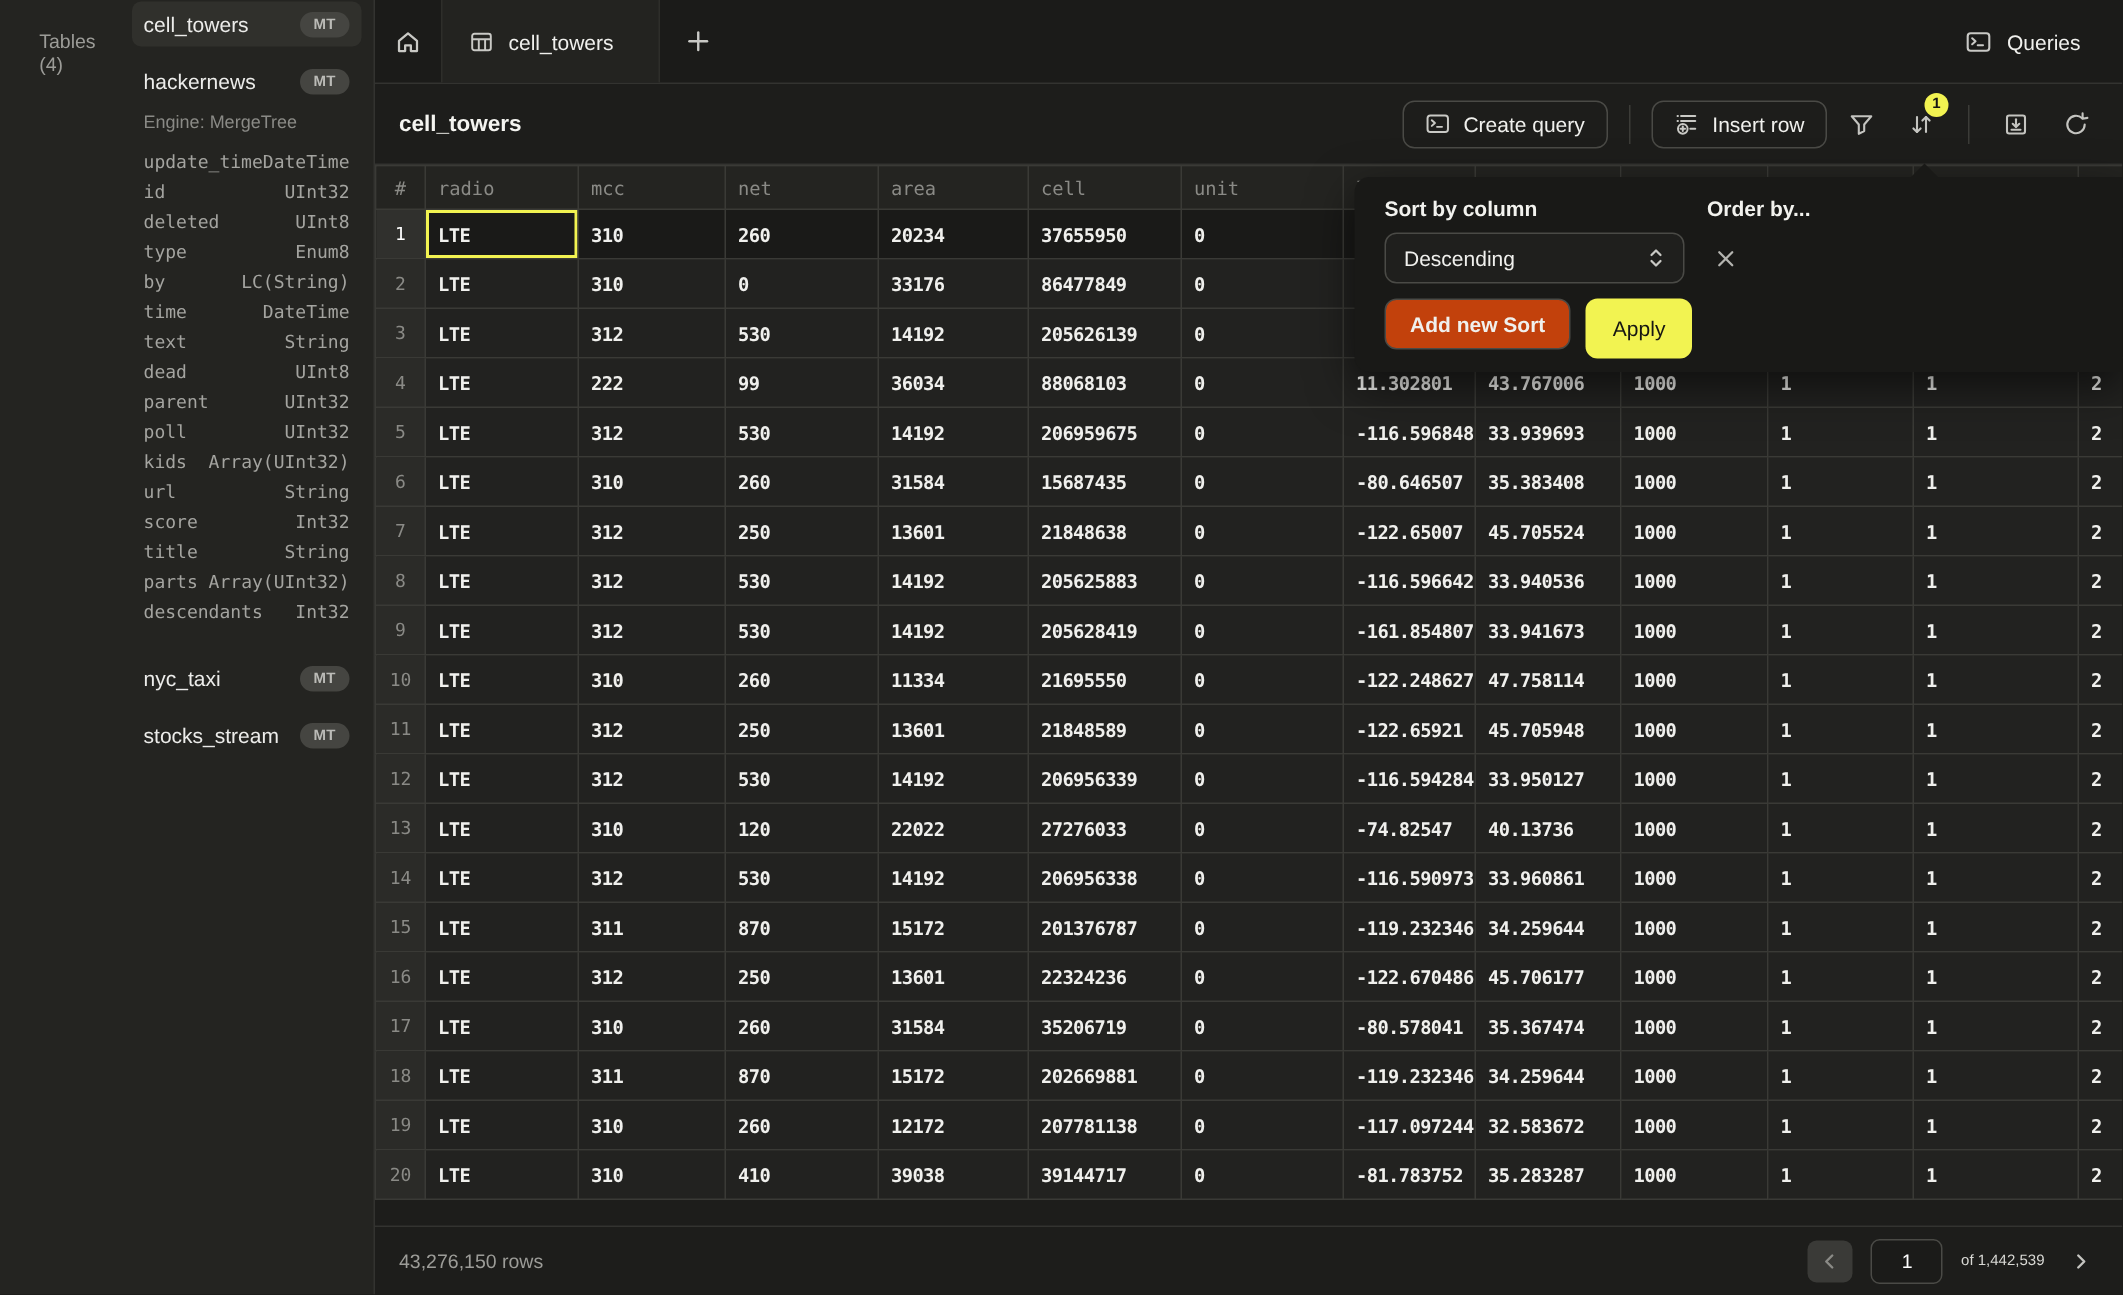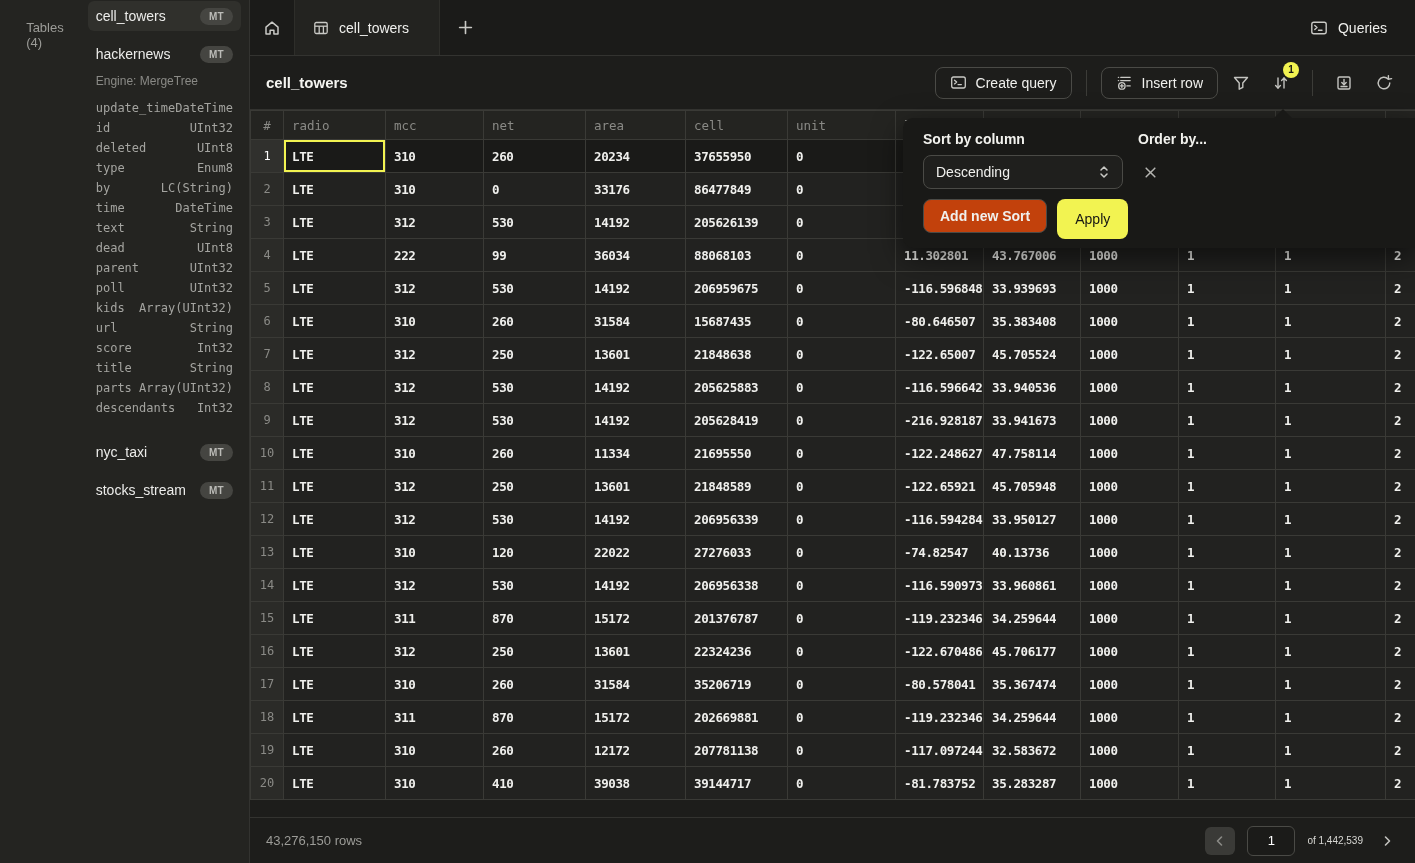--- a/index.html
+++ b/index.html
@@ -549,21 +549,21 @@
               <td>2</td>
             </tr>
             <tr>
               <td class="numcol">9</td>
               <td>LTE</td>
               <td>312</td>
               <td>530</td>
               <td>14192</td>
               <td>205628419</td>
               <td>0</td>
-              <td>-216.928187</td>
+              <td>-161.854807</td>
               <td>33.941673</td>
               <td>1000</td>
               <td>1</td>
               <td>1</td>
               <td>2</td>
             </tr>
             <tr>
               <td class="numcol">10</td>
               <td>LTE</td>
               <td>310</td>

